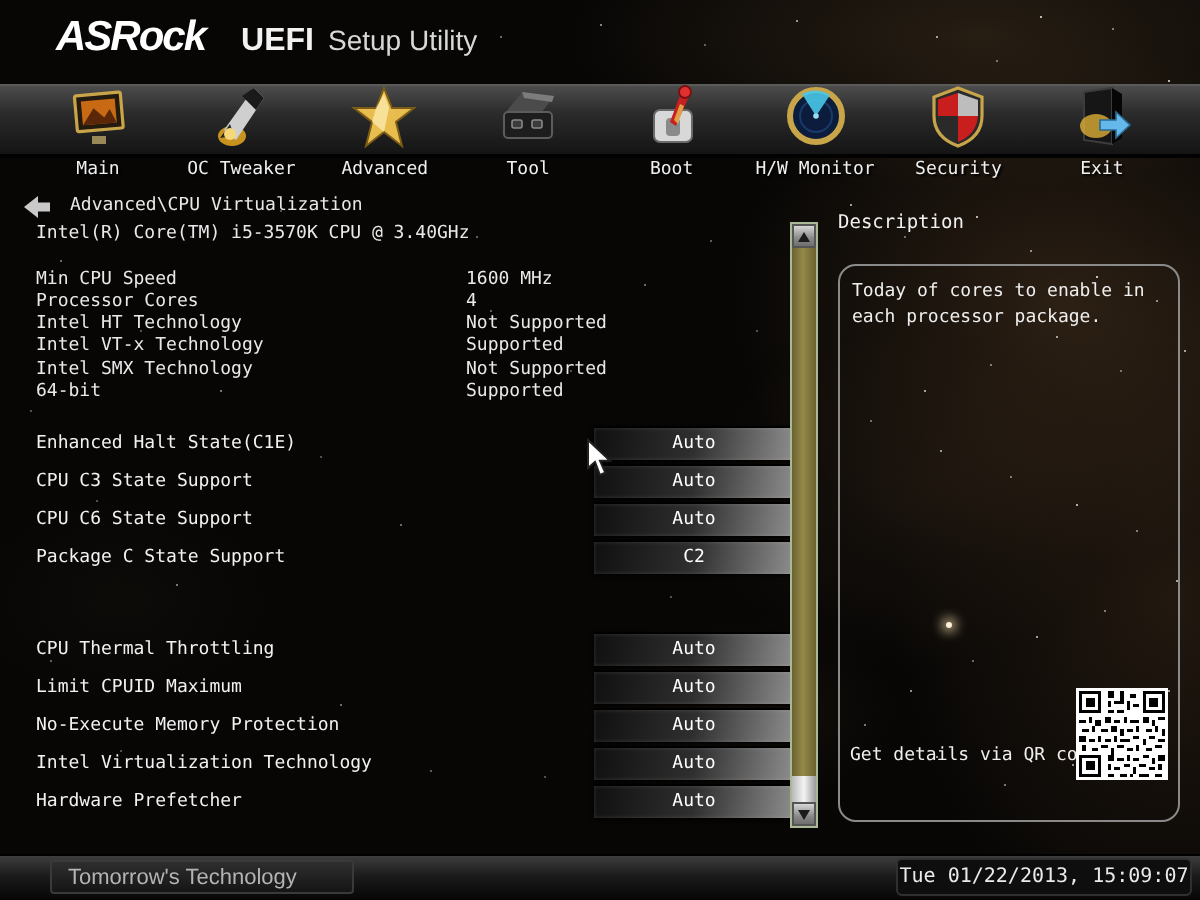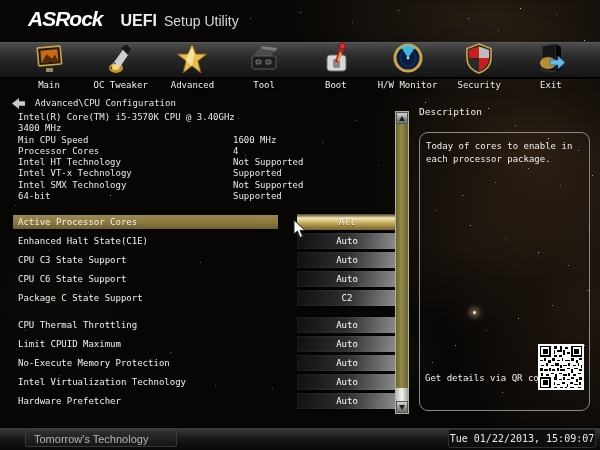--- a/index.html
+++ b/index.html
@@ -222,29 +222,28 @@
           </svg>
         </span>
         <span class="mlabel">Exit</span>
       </div>
     </div>
 
     <div class="breadcrumb">
       <svg width="13" height="11" viewBox="0 0 13 11">
         <polygon points="0,5.5 7,0 7,3.2 13,3.2 13,7.8 7,7.8 7,11" fill="#c9c9c9"></polygon>
       </svg>
-      <span class="crumb-text">Advanced\CPU Configuration</span>
+      <span class="crumb-text">Advanced\CPU Virtualization</span>
     </div>
 
     <div class="info">
       <div class="info-row">
         <span>Intel(R) Core(TM) i5-3570K CPU @ 3.40GHz</span>
       </div>
       <div class="info-row">
-        <span class="info-value">3400 MHz</span>
       </div>
       <div class="info-row">
         <span class="info-label">Min CPU Speed</span>
         <span class="info-value">1600 MHz</span>
       </div>
       <div class="info-row">
         <span class="info-label">Processor Cores</span>
         <span class="info-value">4</span>
       </div>
       <div class="info-row">
@@ -259,24 +258,20 @@
         <span class="info-label">Intel SMX Technology</span>
         <span class="info-value">Not Supported</span>
       </div>
       <div class="info-row">
         <span class="info-label">64-bit</span>
         <span class="info-value">Supported</span>
       </div>
     </div>
 
     <div class="settings g1">
-      <div class="set-row selected">
-        <span class="set-label">Active Processor Cores</span>
-        <span class="set-btn gold">All</span>
-      </div>
       <div class="set-row">
         <span class="set-label">Enhanced Halt State(C1E)</span>
         <span class="set-btn">Auto</span>
       </div>
       <div class="set-row">
         <span class="set-label">CPU C3 State Support</span>
         <span class="set-btn">Auto</span>
       </div>
       <div class="set-row">
         <span class="set-label">CPU C6 State Support</span>

